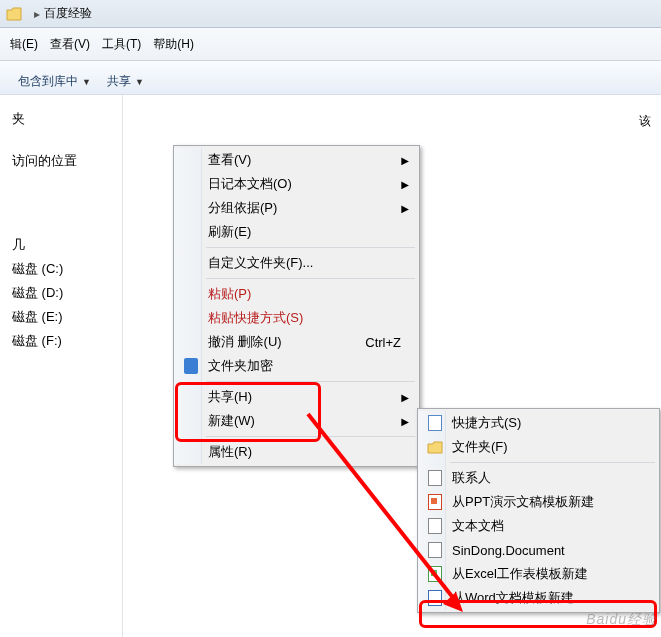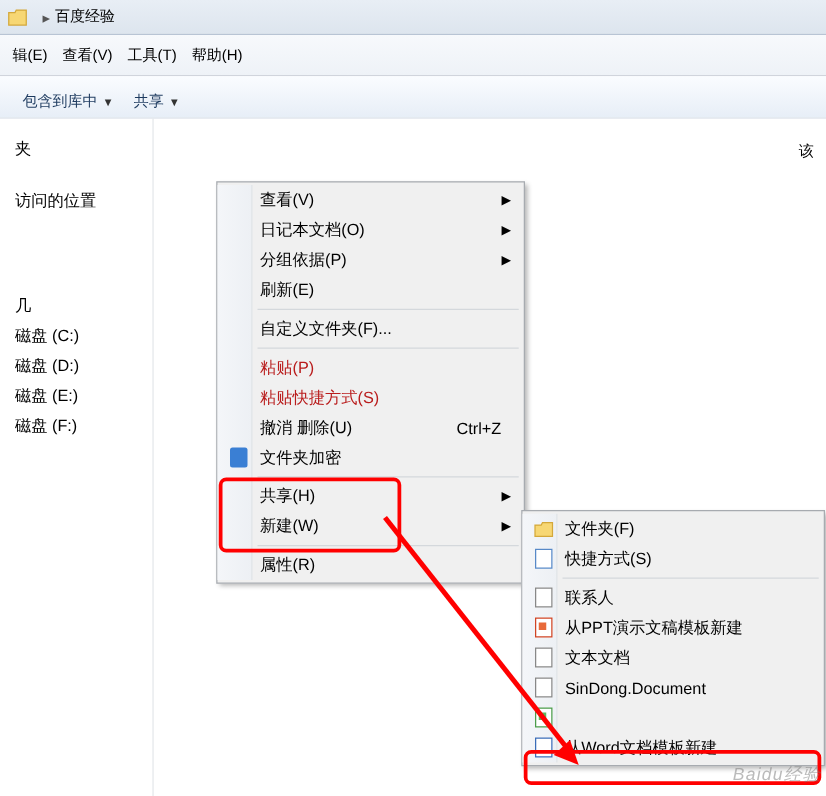--- a/index.html
+++ b/index.html
@@ -158,32 +158,32 @@
     <div class="menu-sep"></div>
     <div class="menu-item">属性(R)</div>
   </div>
 </div>
 
 <div class="context-menu sub-menu">
   <div class="menu-gutter"></div>
   <div class="menu-items">
     <div class="menu-item">
         <span class="icon">
+          <span class="doc-icon doc-shortcut"></span>
+        </span>
+        <span>快捷方式(S)</span>
+      </div>
+    <div class="menu-item">
+        <span class="icon">
           <svg class="folder-small" viewBox="0 0 16 13">
             <path d="M1 3 L6 3 L7 1 L15 1 L15 12 L1 12 Z" fill="#f7d774" stroke="#d4a83a"></path>
           </svg>
         </span>
         <span>文件夹(F)</span>
       </div>
-    <div class="menu-item">
-        <span class="icon">
-          <span class="doc-icon doc-shortcut"></span>
-        </span>
-        <span>快捷方式(S)</span>
-      </div>
     <div class="menu-sep"></div>
     <div class="menu-item">
         <span class="icon">
           <span class="doc-icon doc-contact"></span>
         </span>
         <span>联系人</span>
       </div>
     <div class="menu-item">
         <span class="icon">
           <span class="doc-icon doc-ppt"></span>
@@ -199,20 +199,21 @@
     <div class="menu-item">
         <span class="icon">
           <span class="doc-icon doc-generic"></span>
         </span>
         <span>SinDong.Document</span>
       </div>
     <div class="menu-item">
         <span class="icon">
           <span class="doc-icon doc-green"></span>
         </span>
+        <span>从Excel工作表模板新建</span>
       </div>
     <div class="menu-item">
         <span class="icon">
           <span class="doc-icon doc-word"></span>
         </span>
         <span>从Word文档模板新建</span>
       </div>
   </div>
 </div>
 

